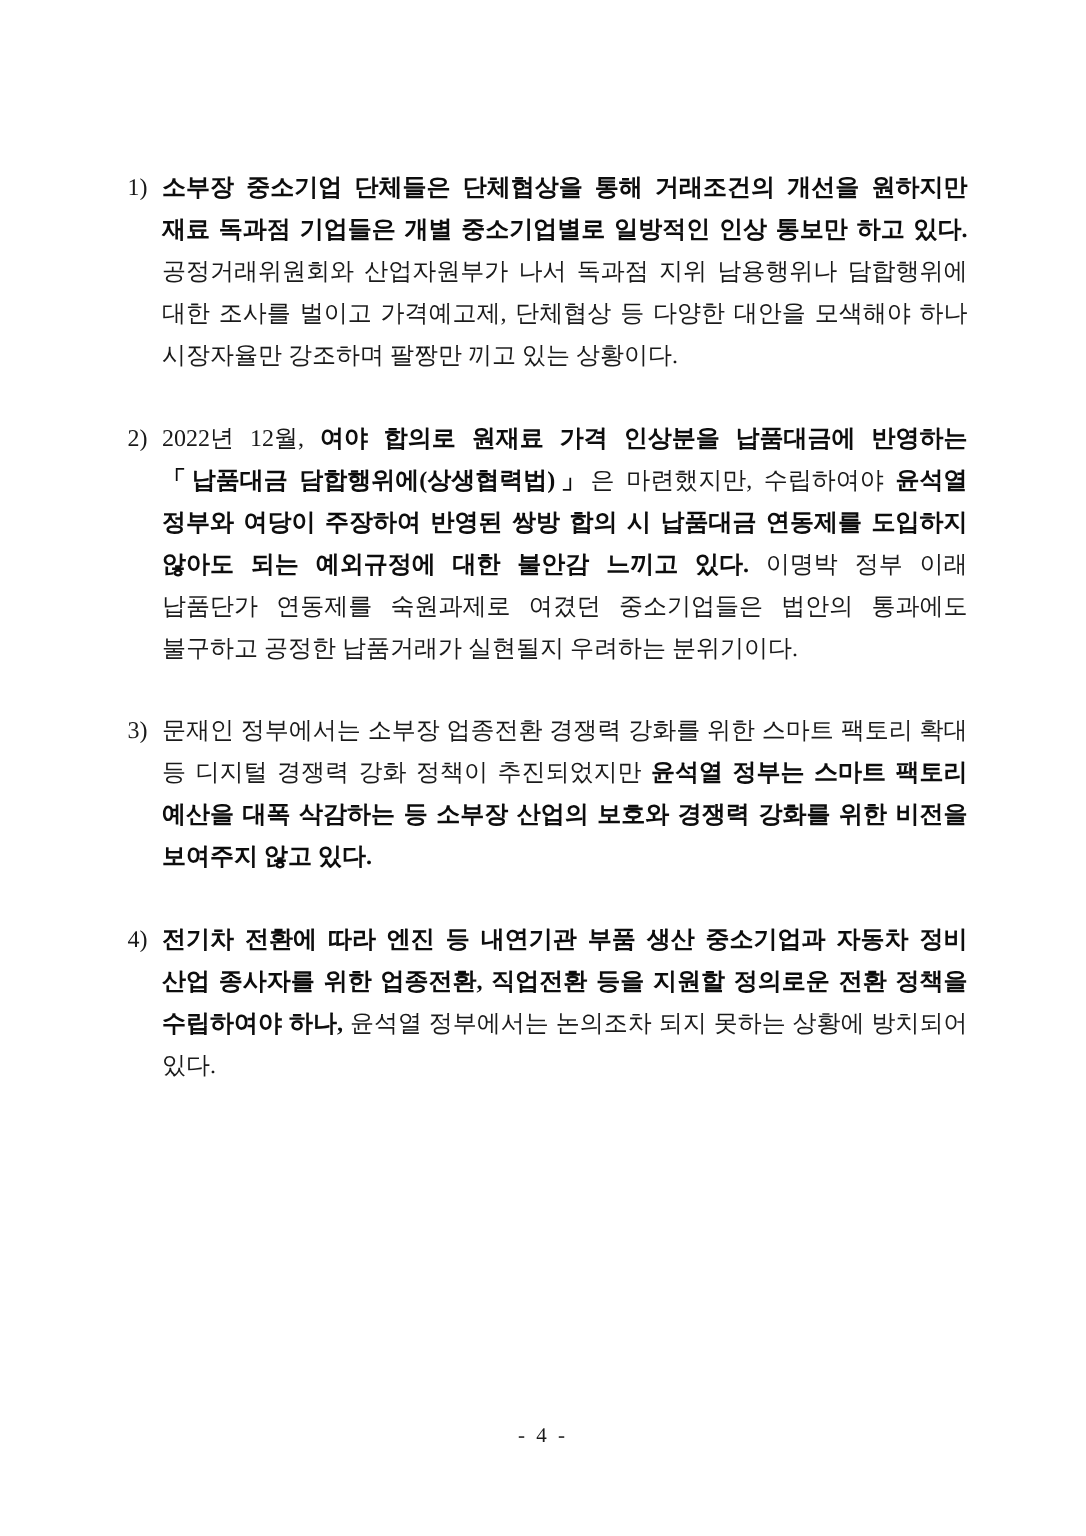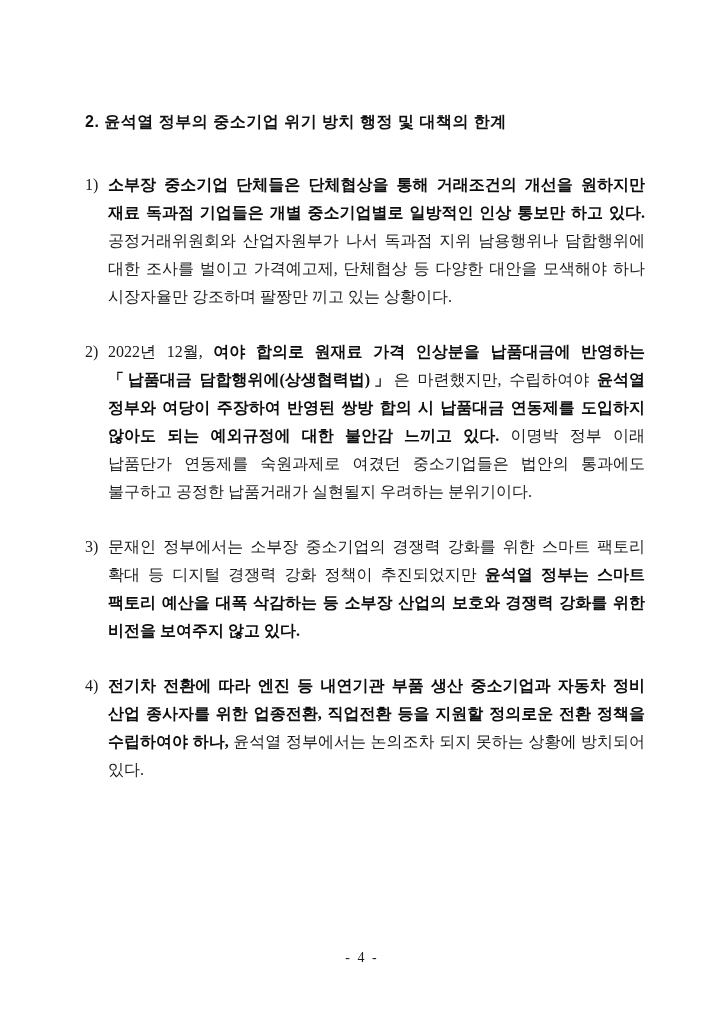--- a/index.html
+++ b/index.html
@@ -55,38 +55,37 @@
     text-align: center;
     font-size: 14px;
     letter-spacing: 2px;
     color: #1a1a1a;
   }
 </style>
 </head>
 <body>
 
 <div class="page">
-  <h1 class="page-title">2. 윤석열 정부의 중소기업 위기 방치 행정 및 대책의 한계</h1>
   <div class="items-list">
       <div class="doc-item">
         <span class="item-number">1)</span>
         <div class="item-body">
           <p class="para"><span class="run bold">소부장 중소기업 단체들은 단체협상을 통해 거래조건의 개선을 원하지만 재료 독과점 기업들은 개별 중소기업별로 일방적인 인상 통보만 하고 있다.</span><span class="run"> 공정거래위원회와 산업자원부가 나서 독과점 지위 남용행위나 담합행위에 대한 조사를 벌이고 가격예고제, 단체협상 등 다양한 대안을 모색해야 하나 시장자율만 강조하며 팔짱만 끼고 있는 상황이다.</span></p>
         </div>
       </div>
       <div class="doc-item">
         <span class="item-number">2)</span>
         <div class="item-body">
           <p class="para"><span class="run">2022년 12월, </span><span class="run bold">여야 합의로 원재료 가격 인상분을 납품대금에 반영하는 「납품대금 담합행위에(상생협력법)」</span><span class="run">은 마련했지만, 수립하여야 </span><span class="run bold">윤석열 정부와 여당이 주장하여 반영된 쌍방 합의 시 납품대금 연동제를 도입하지 않아도 되는 예외규정에 대한 불안감 느끼고 있다.</span><span class="run"> 이명박 정부 이래 납품단가 연동제를 숙원과제로 여겼던 중소기업들은 법안의 통과에도 불구하고 공정한 납품거래가 실현될지 우려하는 분위기이다.</span></p>
         </div>
       </div>
       <div class="doc-item">
         <span class="item-number">3)</span>
         <div class="item-body">
-          <p class="para"><span class="run">문재인 정부에서는 소부장 중소기업의 경쟁력 강화를 위한 스마트 팩토리 확대 등 디지털 경쟁력 강화 정책이 추진되었지만 </span><span class="run bold">윤석열 정부는 스마트 팩토리 예산을 대폭 삭감하는 등 소부장 산업의 보호와 경쟁력 강화를 위한 비전을 보여주지 않고 있다.</span></p>
+          <p class="para"><span class="run">문재인 정부에서는 소부장 업종전환 경쟁력 강화를 위한 스마트 팩토리 확대 등 디지털 경쟁력 강화 정책이 추진되었지만 </span><span class="run bold">윤석열 정부는 스마트 팩토리 예산을 대폭 삭감하는 등 소부장 산업의 보호와 경쟁력 강화를 위한 비전을 보여주지 않고 있다.</span></p>
         </div>
       </div>
       <div class="doc-item">
         <span class="item-number">4)</span>
         <div class="item-body">
           <p class="para"><span class="run bold">전기차 전환에 따라 엔진 등 내연기관 부품 생산 중소기업과 자동차 정비 산업 종사자를 위한 업종전환, 직업전환 등을 지원할 정의로운 전환 정책을 수립하여야 하나,</span><span class="run"> 윤석열 정부에서는 논의조차 되지 못하는 상황에 방치되어 있다.</span></p>
         </div>
       </div>
     </div>
   <div class="page-footer">- 4 -</div>

